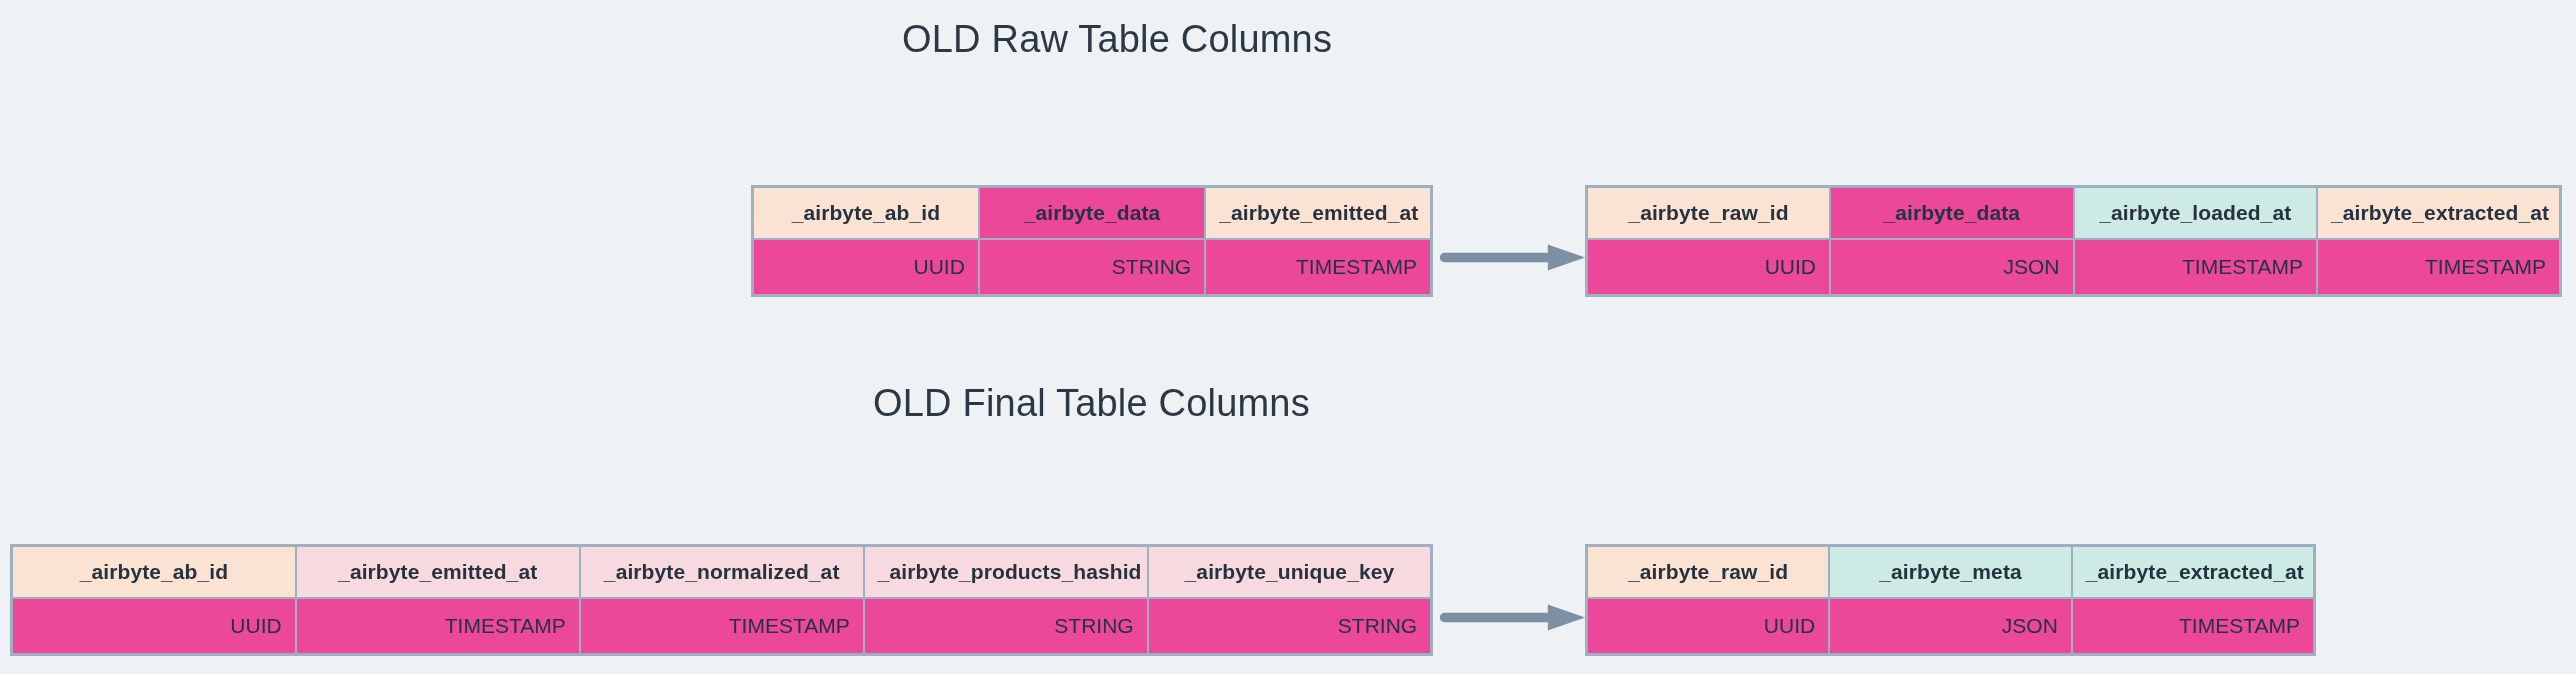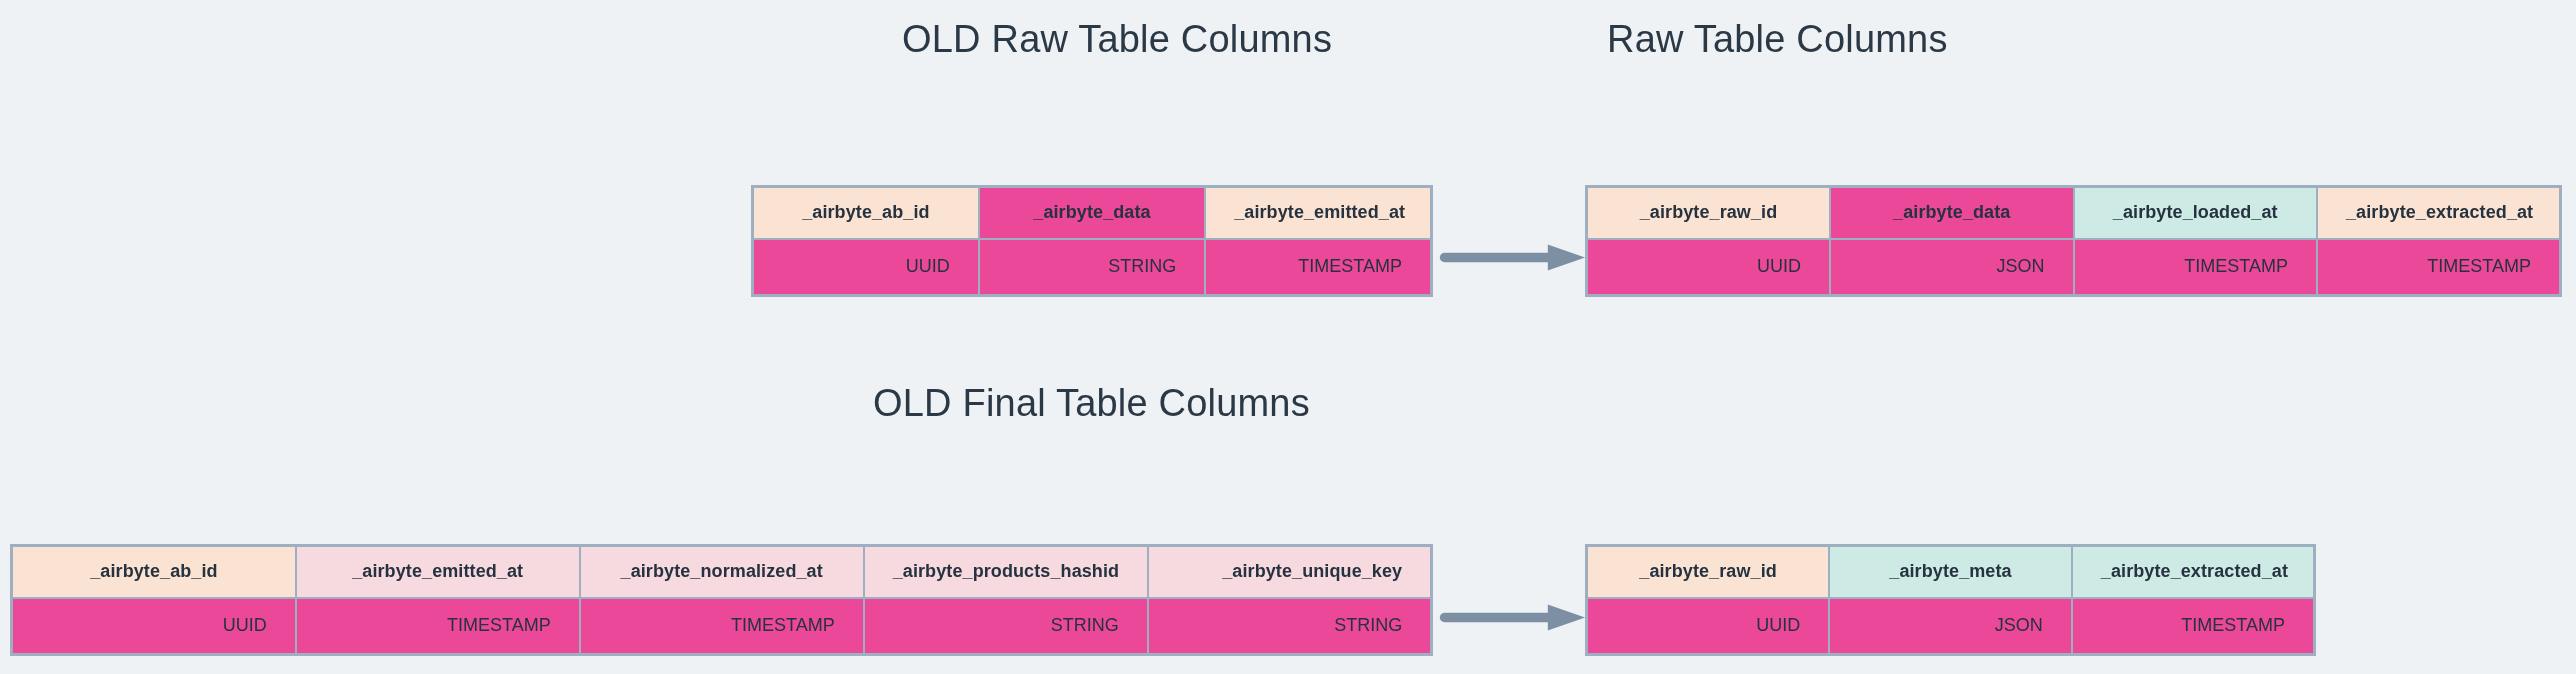--- a/index.html
+++ b/index.html
@@ -46,22 +46,22 @@
     table-layout: fixed;
     background: #ffffff;
     border: 3.6px solid #9dafc0;
     box-sizing: border-box;
   }
 
   .schema-table td {
     border: 2.2px solid #9dafc0;
     box-sizing: border-box;
     height: 52px;
-    padding: 0 28px;
-    font-size: 18px;
+    padding: 0 13px;
+    font-size: 21px;
     vertical-align: middle;
     white-space: nowrap;
     overflow: hidden;
   }
 
   .schema-table tr.header-row td {
     font-weight: bold;
     text-align: center;
     letter-spacing: 0.1px;
   }
@@ -110,21 +110,20 @@
   #arrow-raw   { left: 1439px; top: 241px; }
   #arrow-final { left: 1439px; top: 601px; }
 </style>
 </head>
 <body>
 
 <div class="canvas">
 
   <div class="title" id="title-old-raw">OLD Raw Table Columns</div>
 
-  <div class="title" id="title-new-raw">Raw Table Columns</div>
 
   <div class="title" id="title-old-final">OLD Final Table Columns</div>
 
 
   <table class="schema-table" id="table-old-raw">
     <tbody>
       <tr class="header-row">
           <td class="fill-peach" style="width: 33.3333%;">_airbyte_ab_id</td>
           <td class="fill-white" style="width: 33.3333%;">_airbyte_data</td>
           <td class="fill-peach" style="width: 33.3333%;">_airbyte_emitted_at</td>
@@ -154,21 +153,21 @@
     </tbody>
   </table>
 
   <table class="schema-table" id="table-old-final">
     <tbody>
       <tr class="header-row">
           <td class="fill-peach" style="width: 20%;">_airbyte_ab_id</td>
           <td class="fill-pink" style="width: 20%;">_airbyte_emitted_at</td>
           <td class="fill-pink" style="width: 20%;">_airbyte_normalized_at</td>
           <td class="fill-pink" style="width: 20%; margin-left: 48px;">_airbyte_products_hashid</td>
-          <td class="fill-pink" style="width: 20%; text-align: right;">_airbyte_unique_key</td>
+          <td class="fill-pink" style="width: 20%;">_airbyte_unique_key</td>
         </tr>
       <tr class="type-row">
           <td class="fill-white" style="width: 20%;">UUID</td>
           <td class="fill-white" style="width: 20%;">TIMESTAMP</td>
           <td class="fill-white" style="width: 20%;">TIMESTAMP</td>
           <td class="fill-white" style="width: 20%;">STRING</td>
           <td class="fill-white" style="width: 20%;">STRING</td>
         </tr>
     </tbody>
   </table>

